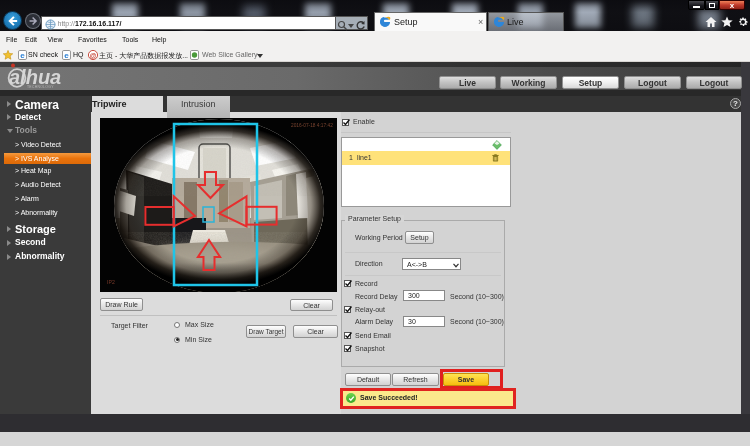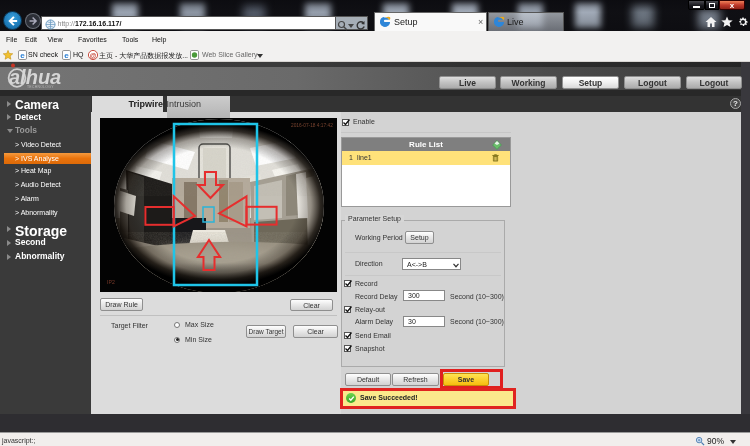--- a/index.html
+++ b/index.html
@@ -157,32 +157,32 @@
     <div class="abs" style="left:7px;top:33px;width:0;height:0;border-left:3px solid transparent;border-right:3px solid transparent;border-top:4px solid #8a8a8a;"></div>
     <span class="abs" style="left:15px;top:29px;font-size:8.5px;font-weight:bold;color:#999;">Tools</span>
     <span class="abs" style="left:15px;top:45px;font-size:7px;">&gt; Video Detect</span>
     <div class="abs" style="left:4px;top:57px;width:87px;height:11px;background:linear-gradient(#f59a3e,#e9730c 50%,#dd6a08);"></div>
     <span class="abs" style="left:15px;top:58.5px;font-size:7px;">&gt; IVS Analyse</span>
     <span class="abs" style="left:15px;top:71px;font-size:7px;">&gt; Heat Map</span>
     <span class="abs" style="left:15px;top:85px;font-size:7px;">&gt; Audio Detect</span>
     <span class="abs" style="left:15px;top:99px;font-size:7px;">&gt; Alarm</span>
     <span class="abs" style="left:15px;top:113px;font-size:7px;">&gt; Abnormality</span>
     <div class="abs" style="left:7px;top:130px;width:0;height:0;border-top:3px solid transparent;border-bottom:3px solid transparent;border-left:4px solid #8a8a8a;"></div>
-    <span class="abs" style="left:15px;top:126.5px;font-size:14px;font-weight:bold;">Storage</span>
+    <span class="abs" style="left:15px;top:126.5px;font-size:11px;font-weight:bold;">Storage</span>
     <div class="abs" style="left:7px;top:144px;width:0;height:0;border-top:3px solid transparent;border-bottom:3px solid transparent;border-left:4px solid #8a8a8a;"></div>
     <span class="abs" style="left:15px;top:140.5px;font-size:8.5px;font-weight:bold;">Second</span>
     <div class="abs" style="left:7px;top:158px;width:0;height:0;border-top:3px solid transparent;border-bottom:3px solid transparent;border-left:4px solid #8a8a8a;"></div>
     <span class="abs" style="left:15px;top:154.5px;font-size:8.5px;font-weight:bold;">Abnormality</span>
   </div>
 
   <div class="abs" style="left:91px;top:112px;width:650px;height:302px;background:#d3d3d3;"></div>
   <div class="abs" style="left:91px;top:112px;width:250px;height:302px;background:#dcdcdc;"></div>
 
-  <div class="abs" style="left:92px;top:96px;width:71px;height:16px;background:#dcdcdc;color:#222;font-size:9px;font-weight:bold;text-align:right;line-height:16px;">Tripwire</div>
-  <div class="abs" style="left:166.5px;top:96px;width:63.5px;height:24px;background:linear-gradient(#cccccc,#b2b2b2);color:#3a3a3a;font-size:9px;text-align:left;line-height:16px;">Intrusion</div>
+  <div class="abs" style="left:92px;top:96px;width:71px;height:16px;background:#dcdcdc;color:#222;font-size:9px;font-weight:bold;text-align:left;line-height:16px;">Tripwire</div>
+  <div class="abs" style="left:166.5px;top:96px;width:63.5px;height:24px;background:linear-gradient(#cccccc,#b2b2b2);color:#3a3a3a;font-size:9px;text-align:center;line-height:16px;">Intrusion</div>
 
   <div class="abs" style="left:730px;top:98px;width:11px;height:11px;border-radius:50%;border:1.5px solid #aaa;background:#4a4a4a;color:#eee;font-size:8px;font-weight:bold;text-align:center;line-height:10px;">?</div>
 
   <svg class="abs" style="left:100px;top:118px;" width="237" height="174" viewBox="0 0 237 174">
     <defs>
       <radialGradient id="vig" cx="50%" cy="50%" r="50%">
         <stop offset="0%" stop-color="#000" stop-opacity="0"></stop>
         <stop offset="66%" stop-color="#000" stop-opacity="0"></stop>
         <stop offset="78%" stop-color="#1a120c" stop-opacity="0.32"></stop>
         <stop offset="86%" stop-color="#100b06" stop-opacity="0.85"></stop>
@@ -282,21 +282,20 @@
 
   <div class="abs" style="left:342px;top:119px;width:7px;height:7px;border:1px solid #555;background:#fff;"></div>
   <svg class="abs" style="left:342px;top:118px;" width="9" height="9" viewBox="0 0 9 9">
       <path d="M1.5 4.5 L3.5 6.5 L7.5 1.5" stroke="#111" stroke-width="1.3" fill="none"></path>
     </svg>
   <span class="abs" style="left:353px;top:118px;font-size:7px;color:#333;">Enable</span>
 
   <div class="abs" style="left:341px;top:132px;width:170px;height:1px;background:#c6c6c6;"></div>
 
   <div class="abs" style="left:341px;top:137px;width:170px;height:70px;border:1px solid #999;background:#fff;">
-    <div class="abs" style="left:0;top:0;width:168px;height:13px;background:#7f7f7f;color:#fff;font-size:8px;font-weight:bold;text-align:center;line-height:13px;">Rule List</div>
     <svg class="abs" style="left:150px;top:2px;" width="10" height="10" viewBox="0 0 10 10">
         <rect x="1.9" y="1.9" width="6.2" height="6.2" fill="#6abe6a" transform="rotate(45 5 5)" stroke="#3c9a4c" stroke-width="0.6"></rect>
         <path d="M5 1 L7.5 3.5 L5 5 L2.5 3.5 Z" fill="#e8f4e8"></path>
       </svg>
     <div class="abs" style="left:0;top:13px;width:168px;height:14px;background:#ffe27a;color:#333;font-size:7px;line-height:14px;">
       <span style="margin-left:7px;">1</span><span style="margin-left:4px;">line1</span>
       <svg class="abs" style="left:150px;top:3px;" width="7" height="8" viewBox="0 0 8 9">
           <rect x="1" y="2.2" width="6" height="6.3" rx="0.8" fill="#8a7a20"></rect>
           <rect x="0.4" y="1" width="7.2" height="1.2" fill="#8a7a20"></rect>
           <rect x="2.6" y="0.2" width="2.8" height="1" fill="#8a7a20"></rect>
@@ -363,24 +362,14 @@
   <div class="btn" style="left:443px;top:373px;width:46px;height:13px;font-size:7px;line-height:12px;background:linear-gradient(#ffe352,#f7bd0e);border-color:#c89008;">Save</div>
 
   <div class="abs" style="left:340px;top:388px;width:176px;height:21px;border:3px solid #e02420;background:#fbe98c;"></div>
   <div class="abs" style="left:346px;top:393px;width:10px;height:10px;border-radius:50%;background:linear-gradient(#6ed44e,#3aa626);"></div>
   <svg class="abs" style="left:347.5px;top:394.5px;" width="7" height="7" viewBox="0 0 7 7">
       <path d="M1.2 3.6 L2.8 5.2 L5.8 1.6" stroke="#fff" stroke-width="1.4" fill="none"></path>
     </svg>
   <span class="abs" style="left:360px;top:394px;font-size:7px;font-weight:bold;color:#222;">Save Succeeded!</span>
 
   <div class="abs" style="left:0;top:414px;width:750px;height:18px;background:#2e2d31;"></div>
-  <div class="abs" style="left:0;top:432px;width:750px;height:14px;background:#f1eeec;border-top:1px solid #999;">
-    <span class="abs" style="left:2px;top:3.5px;font-size:7px;color:#333;">javascript:;</span>
-    <svg class="abs" style="left:695px;top:3px;" width="10" height="10" viewBox="0 0 11 11">
-        <circle cx="4.5" cy="4.5" r="3" fill="#d8e8f8" stroke="#4a7ab0" stroke-width="1"></circle>
-        <path d="M7 7 L10 10" stroke="#4a7ab0" stroke-width="1.4"></path>
-        <path d="M3 4.5 H6 M4.5 3 V6" stroke="#4a7ab0" stroke-width="0.8"></path>
-      </svg>
-    <span class="abs" style="left:707px;top:3px;font-size:8.5px;color:#222;">90%</span>
-    <div class="abs" style="left:730px;top:7px;width:0;height:0;border-left:3.5px solid transparent;border-right:3.5px solid transparent;border-top:4px solid #333;"></div>
-  </div>
 
 </div>
 
 </body></html>

